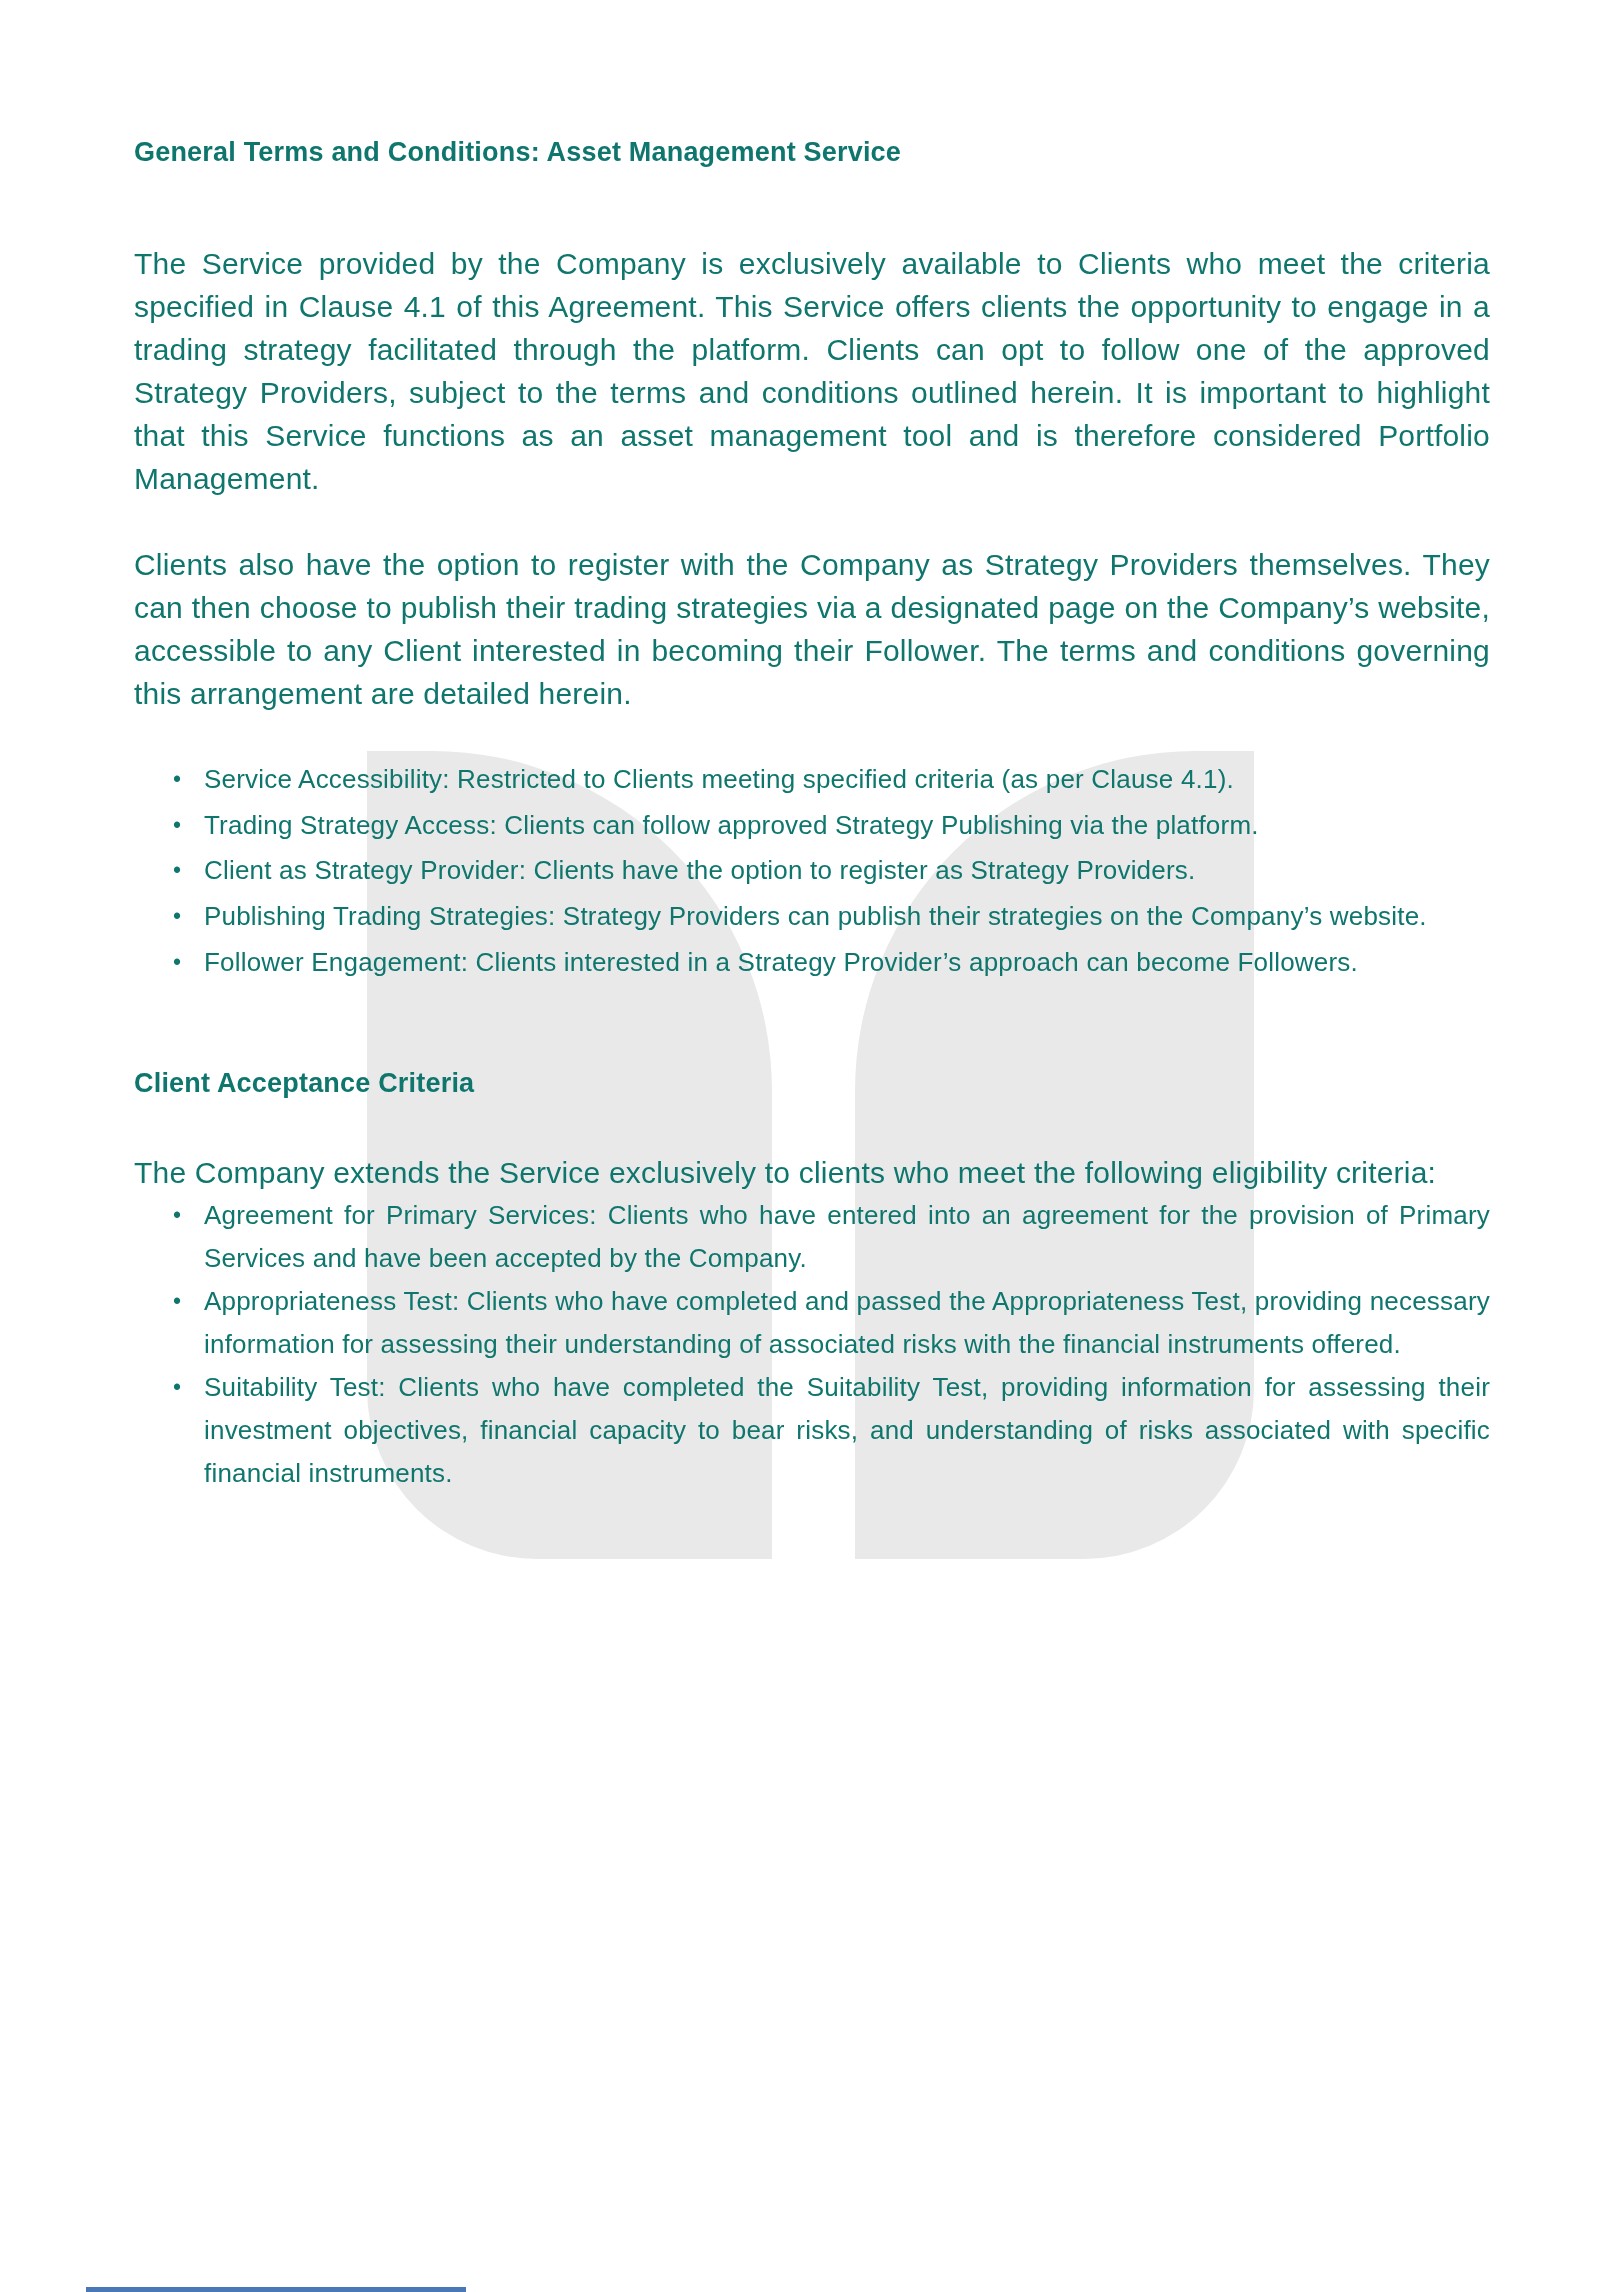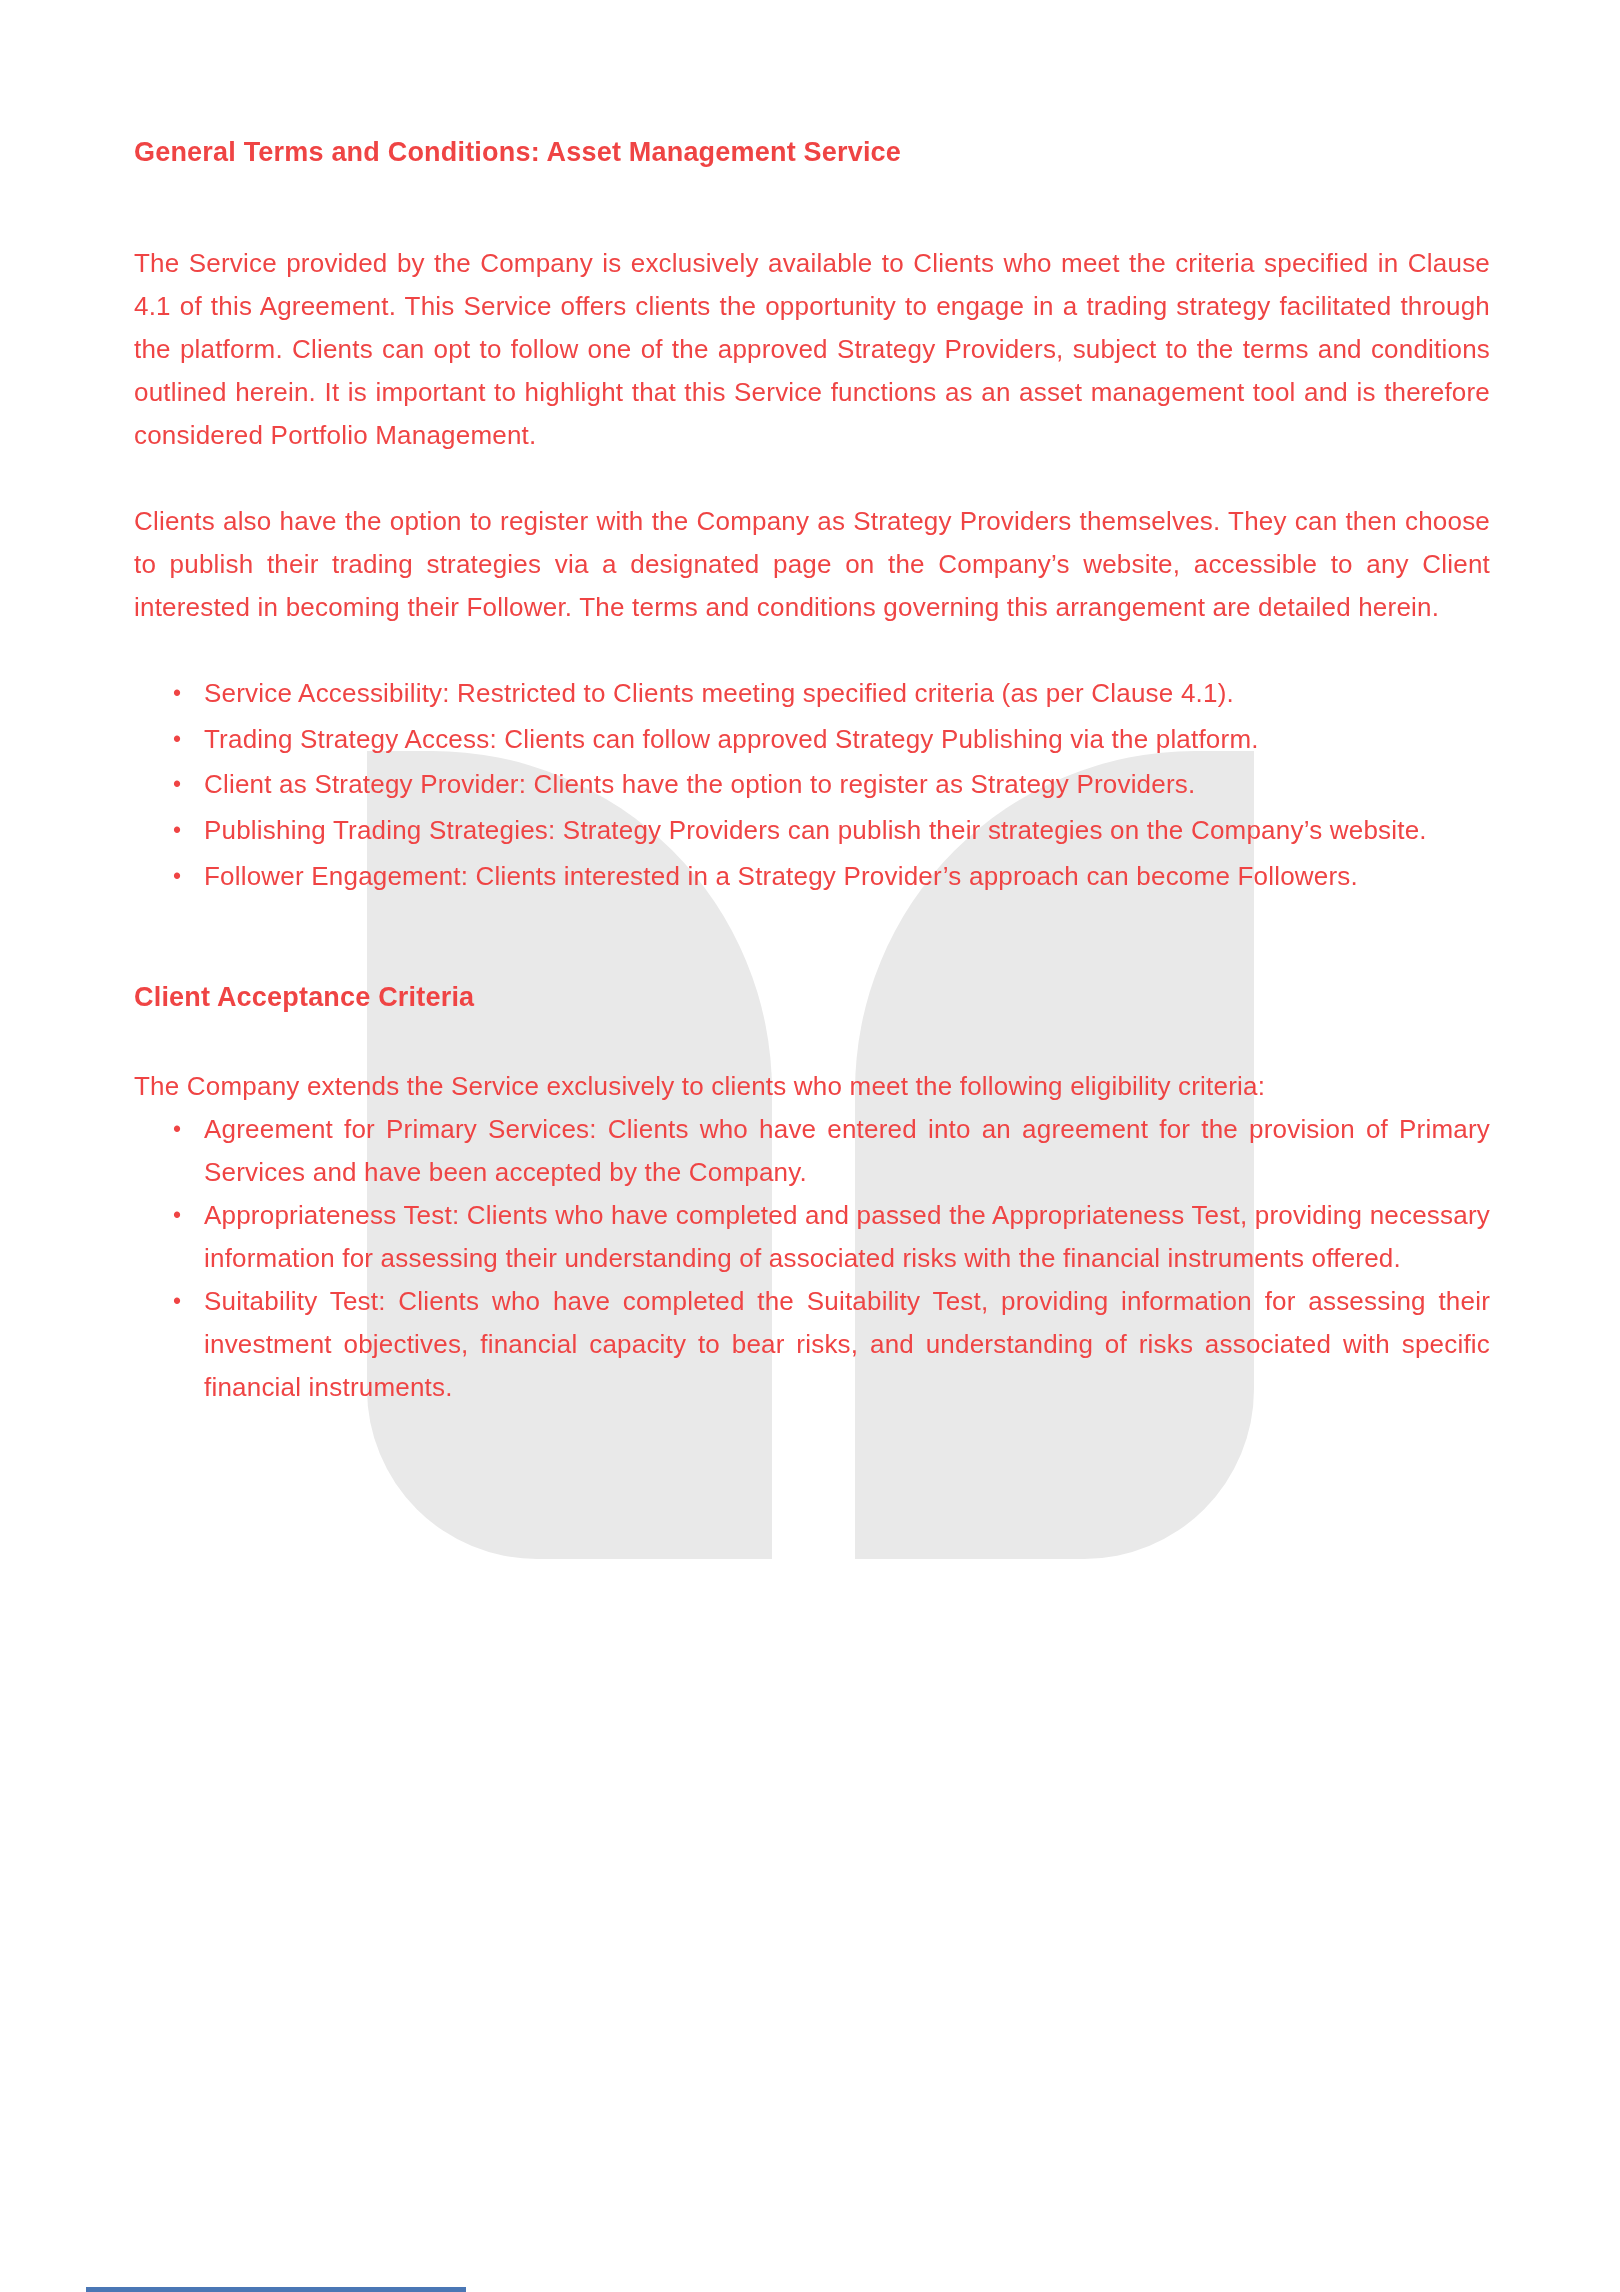--- a/index.html
+++ b/index.html
@@ -7,21 +7,21 @@
     padding: 0;
     background: #ffffff;
   }
   .page {
     position: relative;
     width: 1620px;
     height: 2293px;
     background: #ffffff;
     overflow: hidden;
     font-family: "Liberation Sans", sans-serif;
-    color: #ef4444;
+    color: #0f766e;
   }
   
   .watermark {
     position: absolute;
     top: 0; left: 0;
     width: 100%; height: 100%;
     z-index: 0;
     pointer-events: none;
   }
   .wm-shape {
@@ -45,21 +45,21 @@
     padding: 134px 130px 0 134px;
   }
   .doc-title {
     font-size: 27px;
     line-height: 36px;
     font-weight: 700;
     margin: 0 0 72px 0;
     letter-spacing: 0.2px;
   }
   p.body-text {
-    font-size: 26px;
+    font-size: 30px;
     line-height: 43px;
     text-align: justify;
     margin: 0 0 43px 0;
     letter-spacing: 0.2px;
   }
   h2.section-heading {
     font-size: 27px;
     line-height: 36px;
     font-weight: 700;
     letter-spacing: 0.2px;

